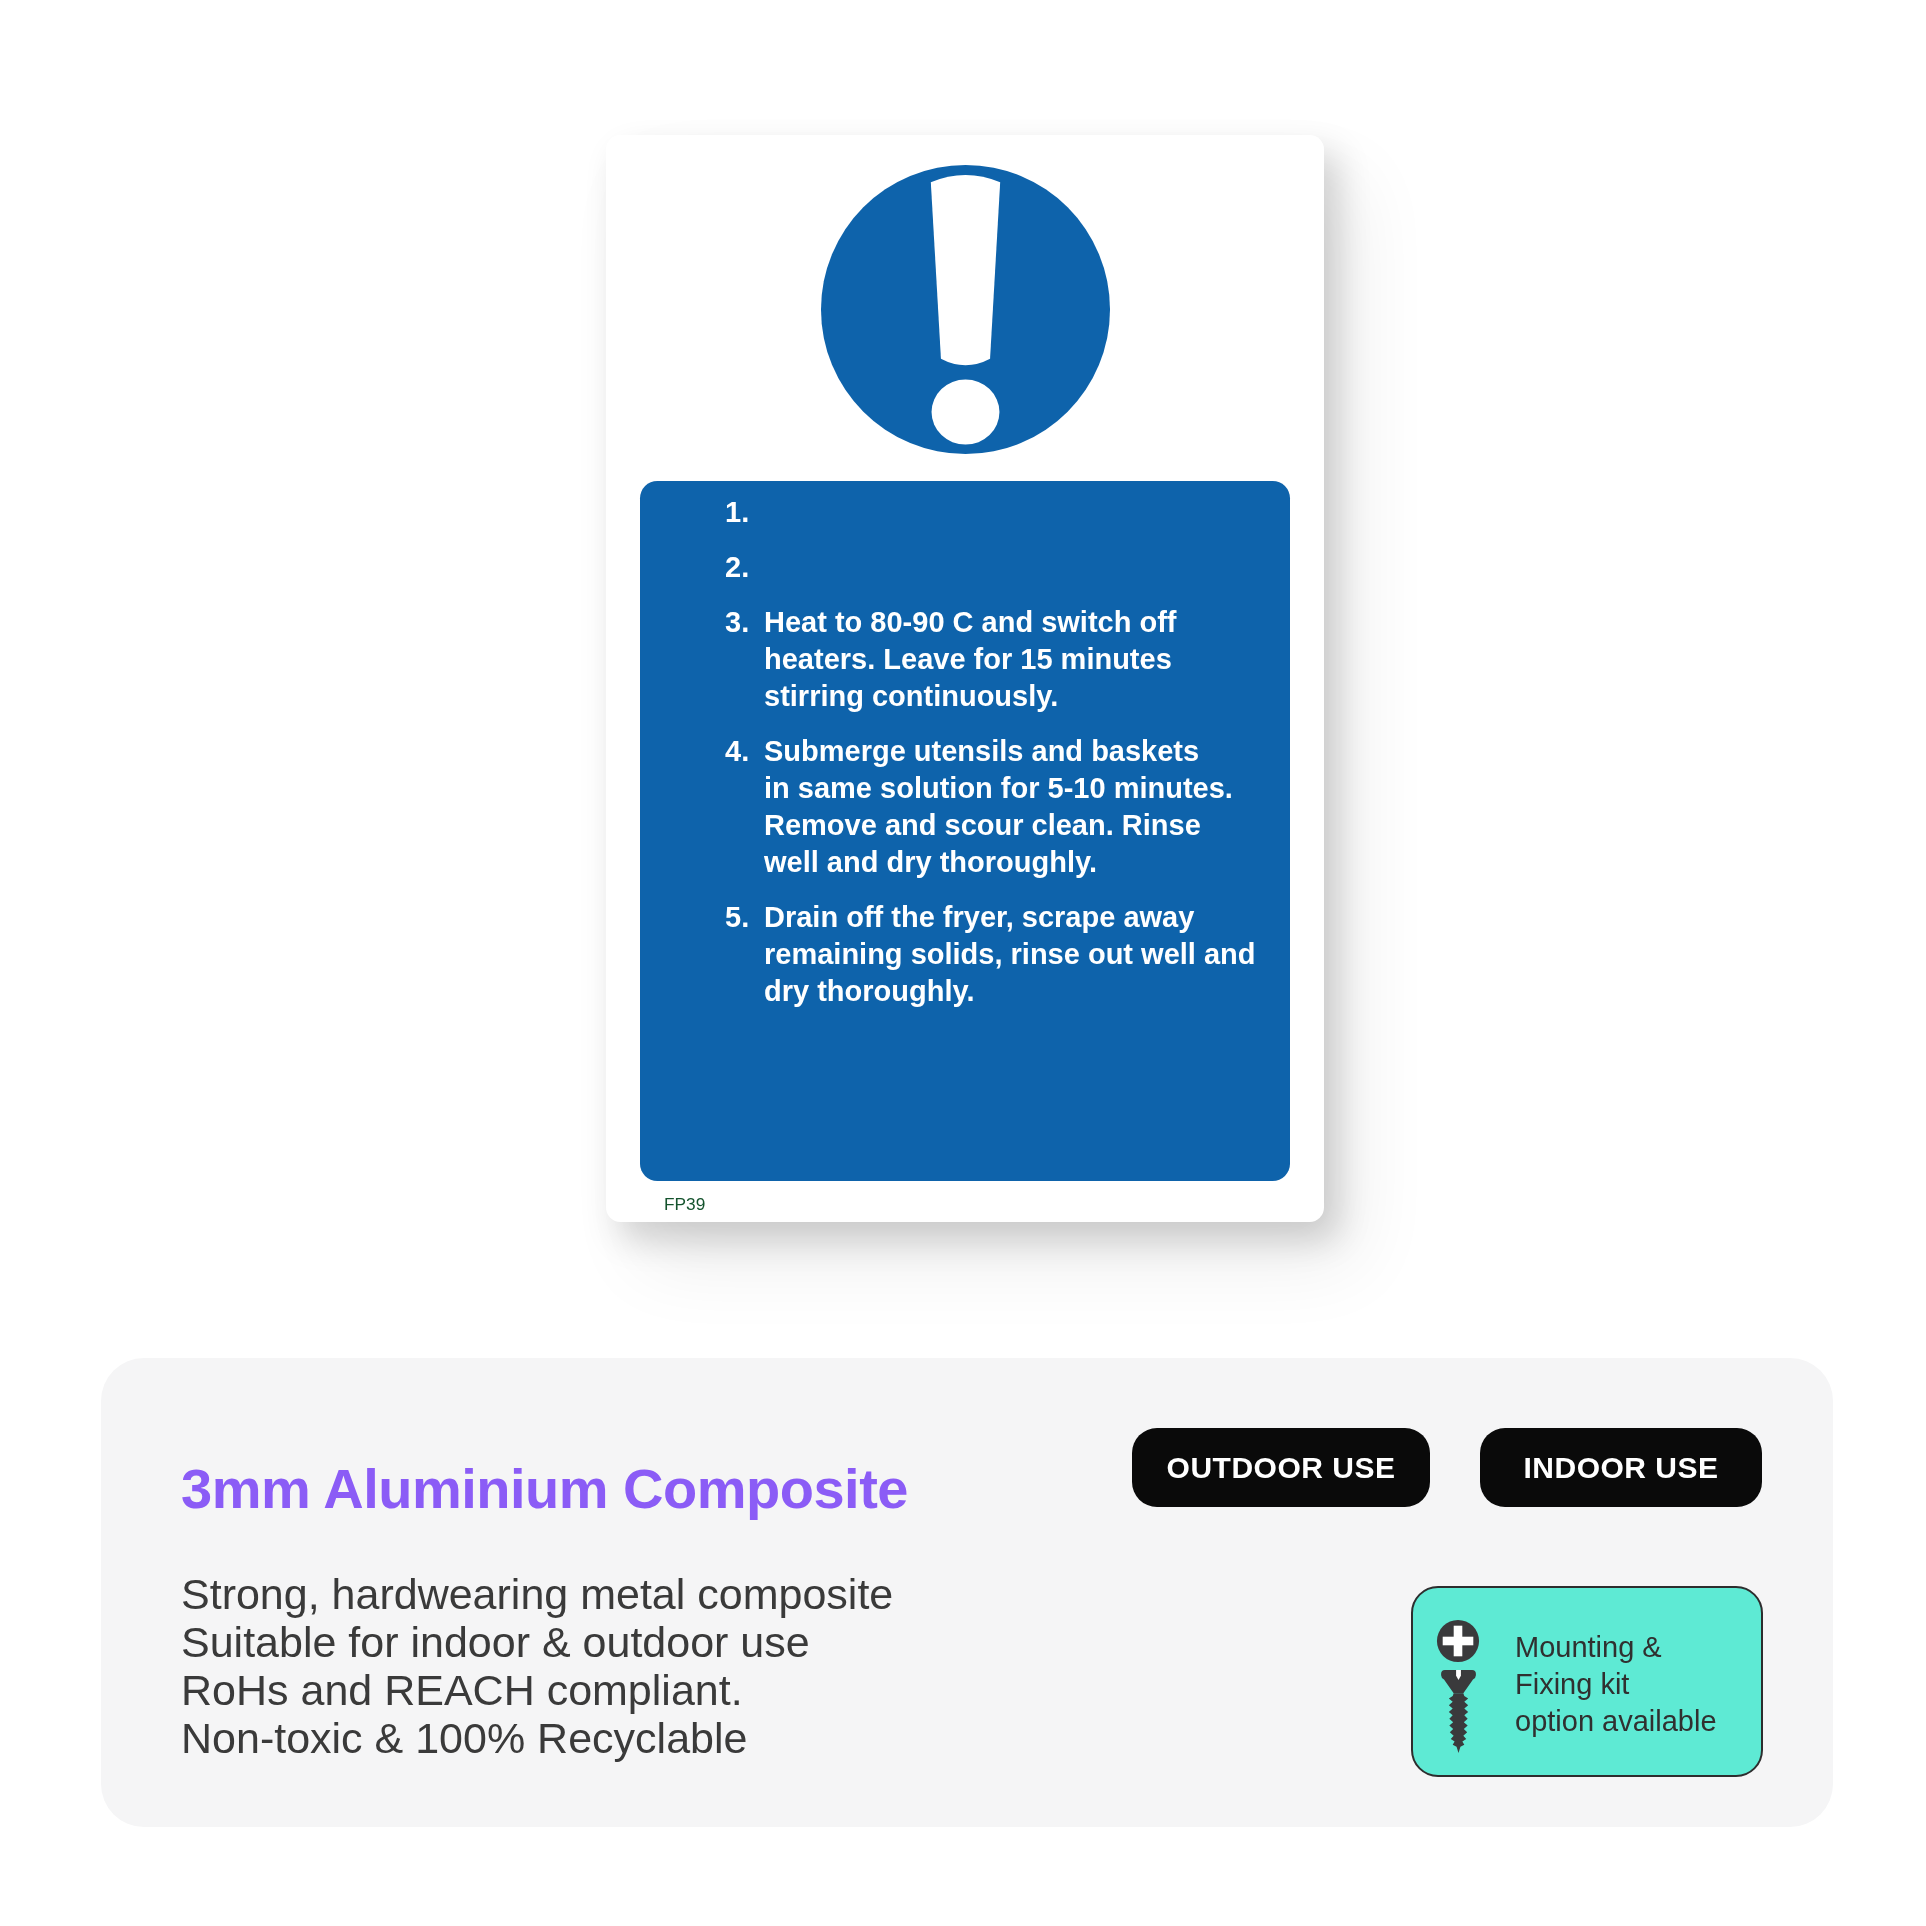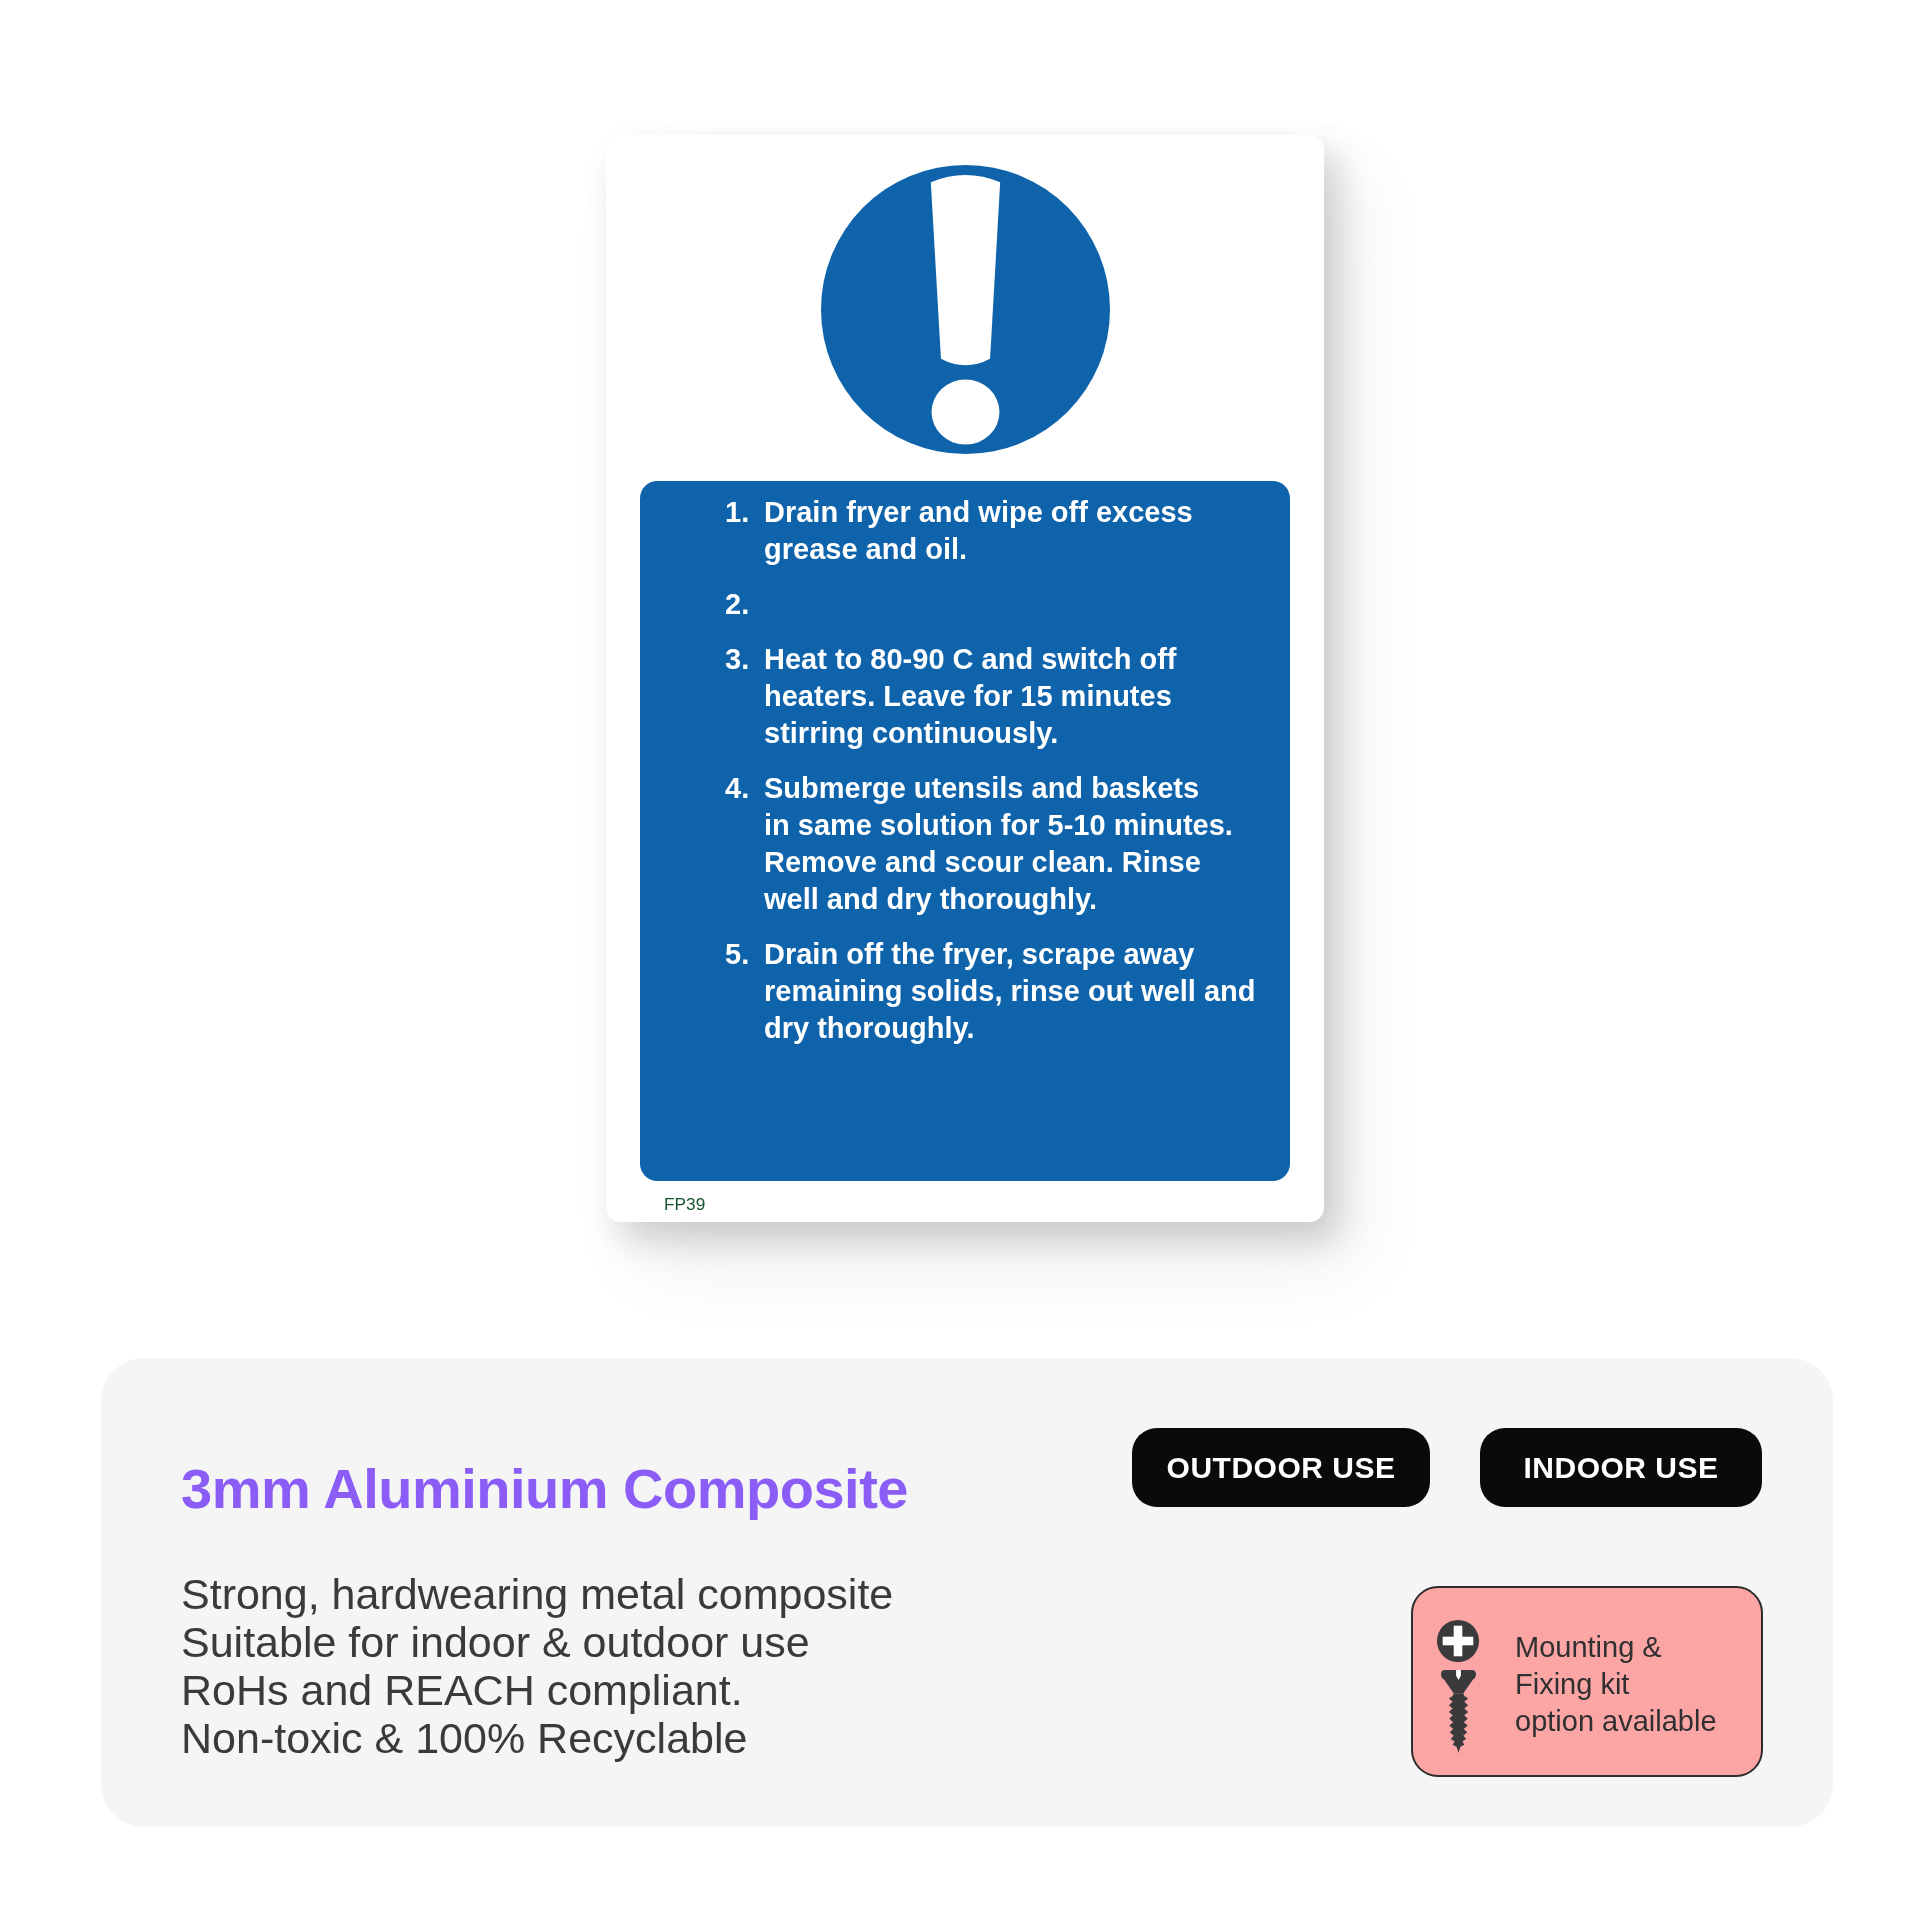--- a/index.html
+++ b/index.html
@@ -30,21 +30,21 @@
   .product-title{position:absolute;left:80px;top:67px;font-size:56px;
     font-weight:bold;letter-spacing:-0.5px;color:#8b5cf6;line-height:1;margin-top:36px;}
   .product-desc{position:absolute;left:80px;top:212px;font-size:43px;
     color:#3a3a3a;line-height:48px;white-space:pre-line;}
   .badge{position:absolute;top:70px;height:79px;background:#0a0a0a;color:#ffffff;
     border-radius:25px;display:flex;align-items:center;justify-content:center;
     font-size:30px;font-weight:bold;letter-spacing:0.5px;}
   .badge-outdoor{left:1031px;width:298px;}
   .badge-indoor{left:1379px;width:282px;}
   .mount-box{position:absolute;left:1310px;top:228px;width:352px;height:191px;
-    background:#fca5a5;border:2.9px solid #2d2d2e;border-radius:27px;box-sizing:border-box;}
+    background:#5eead4;border:2.9px solid #2d2d2e;border-radius:27px;box-sizing:border-box;}
   .screw-head-icon{position:absolute;left:23px;top:31px;width:44px;height:44px;}
   .screw-icon{position:absolute;left:27px;top:80px;width:37px;height:87px;}
   .mount-text{position:absolute;left:102px;top:41px;font-size:29px;line-height:37px;
     color:#303030;white-space:pre-line;}
 </style>
 </head>
 <body>
 
 <div class="sign-card">
 
@@ -53,22 +53,20 @@
       <circle cx="100" cy="100" r="100" fill="#0e63ab"></circle>
       <path d="M76,12 Q100,2 124,12 L117,134 Q100,143 83,134 Z" fill="#ffffff"></path>
       <ellipse cx="100" cy="171" rx="23.5" ry="22.5" fill="#ffffff"></ellipse>
     </svg>
   </div>
 
   <div class="sign-panel">
     <div class="sign-steps">
       <div class="step">
         <span class="step-num">1.</span>
-        <span class="step-text">Drain fryer and wipe off excess
-grease and oil.</span>
       </div>
       <div class="step">
         <span class="step-num">2.</span>
       </div>
       <div class="step">
         <span class="step-num">3.</span>
         <span class="step-text">Heat to 80-90 C and switch off
 heaters. Leave for 15 minutes
 stirring continuously.</span>
       </div>

